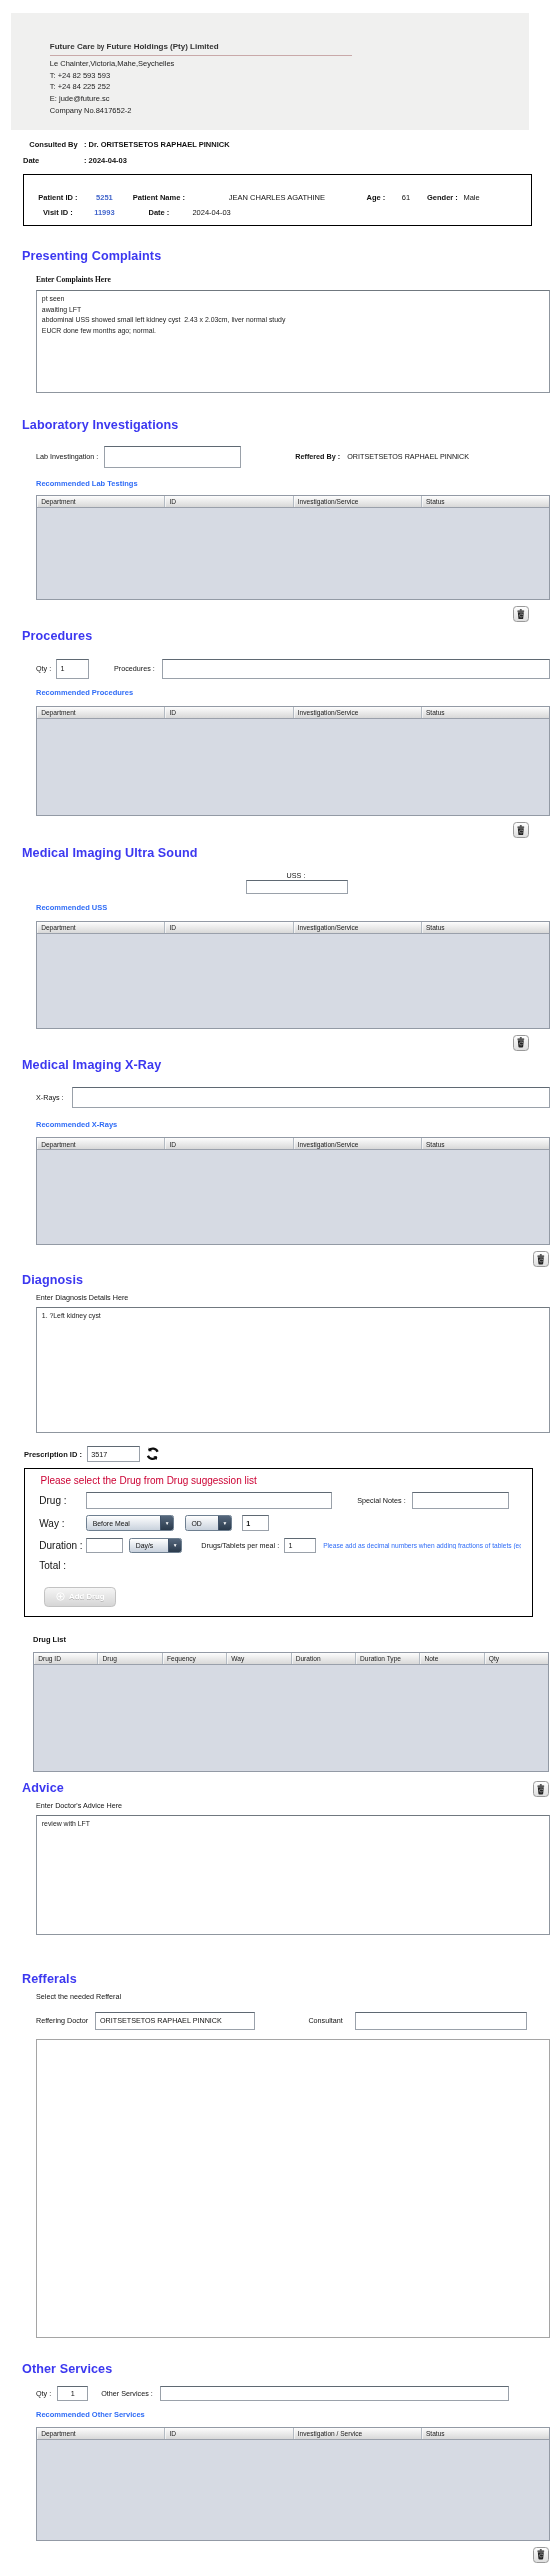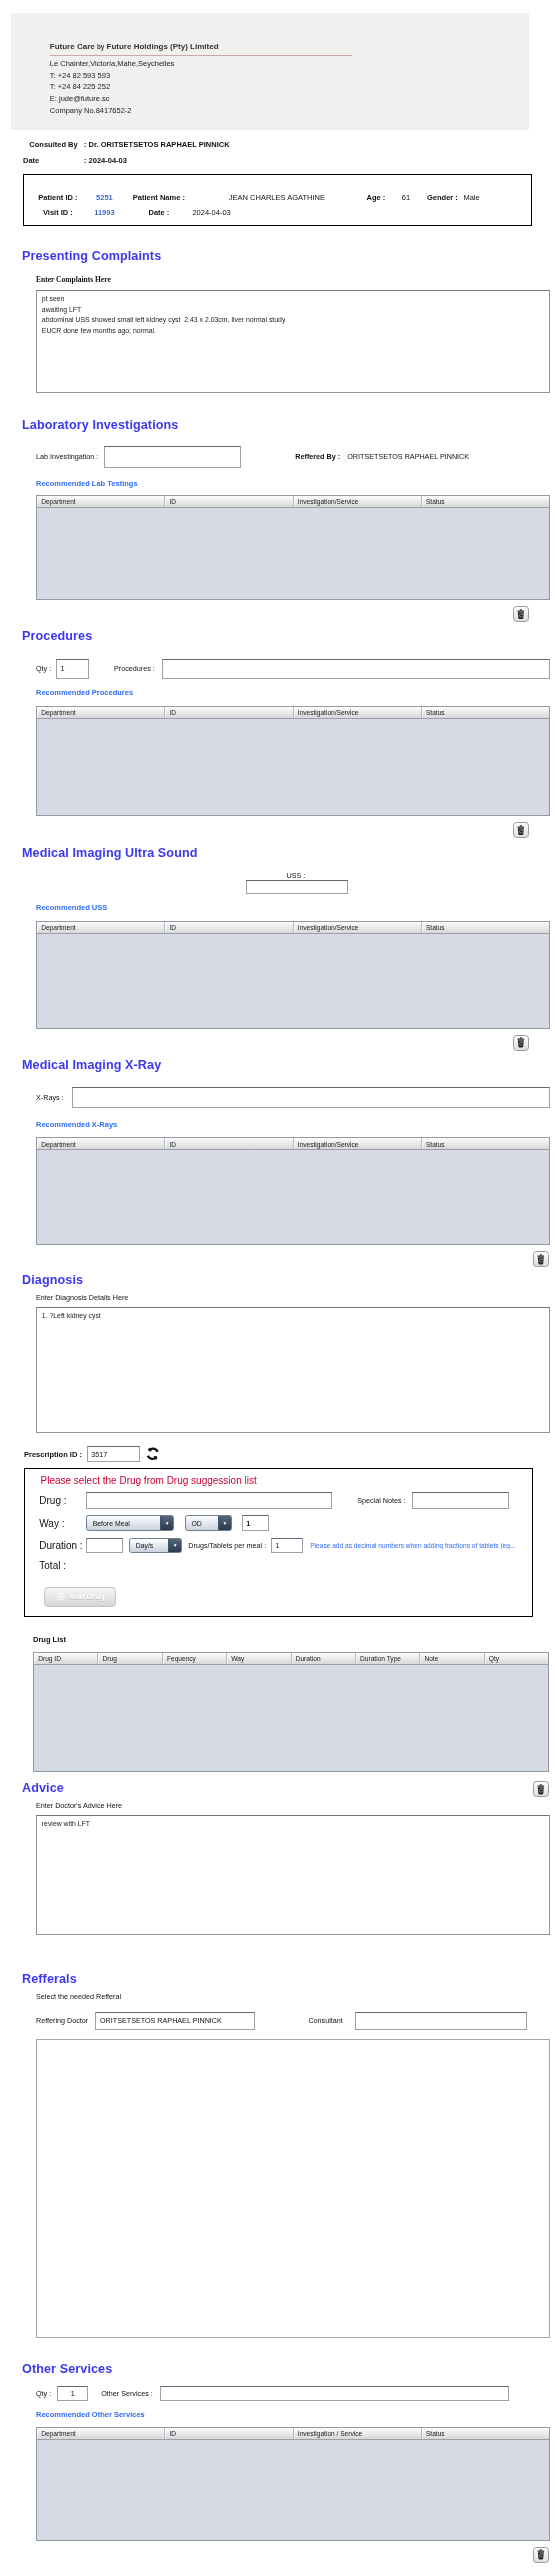--- a/index.html
+++ b/index.html
@@ -272,21 +272,21 @@
       <input class="inp" style="width: 27.5px; height: 15.5px; margin-left: 9.6px; font-weight: bold;" value="1">
     </div>
 
     <div class="m-row">
       <span class="m-lbl">Duration :</span>
       <input class="inp" style="width: 37px; height: 15.5px;" value="">
       <span class="combo" style="width:53px;margin-left:6px;">
         <span class="combo-text">Day/s</span>
         <span class="combo-arrow">▼</span>
       </span>
-      <span class="field-label" style="margin-left:6px;">Drugs/Tablets per meal :</span>
+      <span class="field-label" style="padding-left:19px;">Drugs/Tablets per meal :</span>
       <input class="inp" style="width: 32px; height: 15.5px; margin-left: 4.8px;" value="1">
       <span class="note-blue">Please add as decimal numbers when adding fractions of tablets (eg...</span>
     </div>
 
     <div class="m-row" style="margin-top:2.4px;">
       <span class="m-lbl">Total :</span>
       <span></span>
     </div>
 
     <button class="add-btn">

